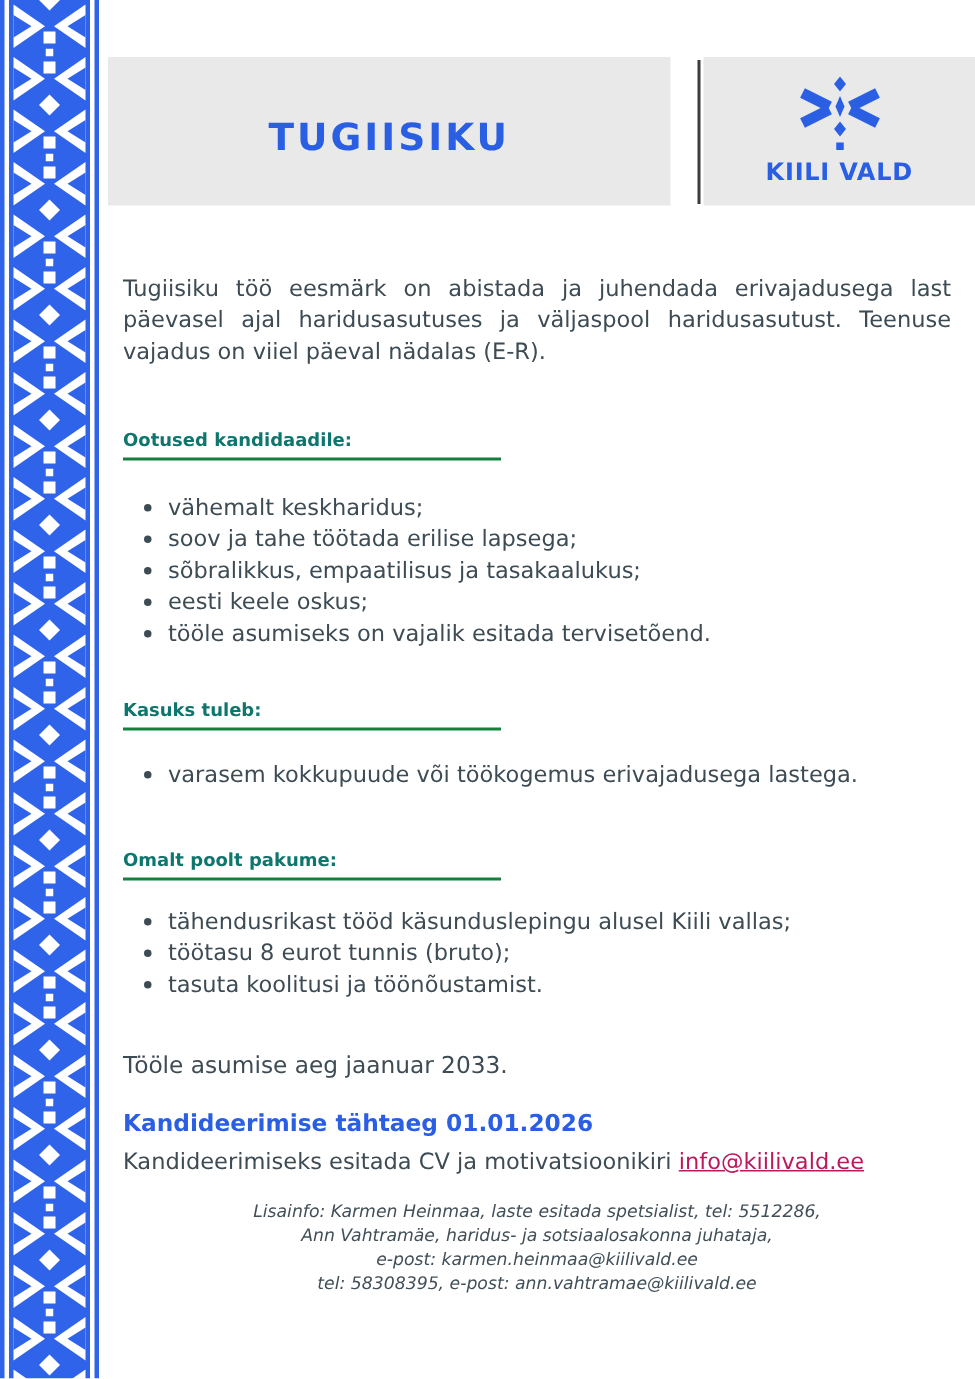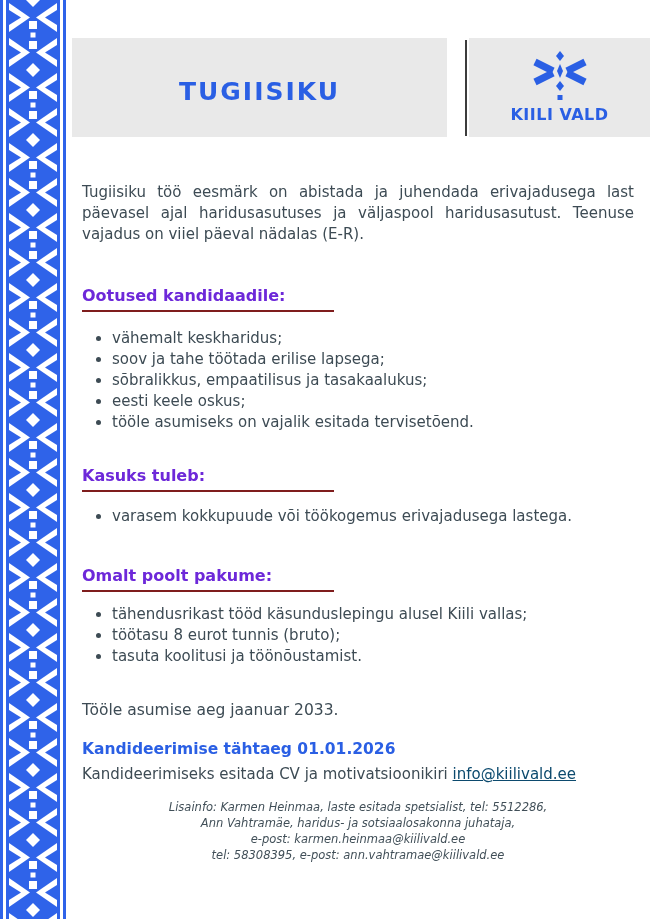--- a/index.html
+++ b/index.html
@@ -60,23 +60,23 @@
     width: 552px; height: 670px;
   }
   .intro {
     position: absolute; top: 182px; left: 0; width: 552px;
     font-size: 15px; line-height: 21px;
     text-align: justify;
   }
   .section-heading {
     position: absolute; left: 0;
     width: 252px;
-    font-size: 16px; font-weight: bold; color: #6d28d9;
+    font-size: 12px; font-weight: bold; color: #0f766e;
     padding-bottom: 5px;
-    border-bottom: 2px solid #7f1d1d;
+    border-bottom: 2px solid #15803d;
     white-space: nowrap;
   }
   .h-sec1 { top: 286px; }
   .h-sec2 { top: 466px; }
   .h-sec3 { top: 566px; }
   ul.bullets {
     position: absolute; left: 2px;
     width: 548px;
     list-style: disc;
     padding-left: 28px;
@@ -91,21 +91,21 @@
   }
   .deadline-line {
     position: absolute; top: 740px; left: 0;
     font-size: 15.5px; font-weight: bold; color: #2a5fe4;
   }
   .apply-line {
     position: absolute; top: 765px; left: 0;
     font-size: 15px;
   }
   .apply-line a {
-    color: #0c4a6e; 
+    color: #be185d; 
   }
   .footer-info {
     position: absolute; top: 799px; left: 0; width: 552px;
     text-align: center;
     font-style: italic;
     font-size: 11.5px; line-height: 16px;
     color: #414f58;
   }
 </style>
 </head>

